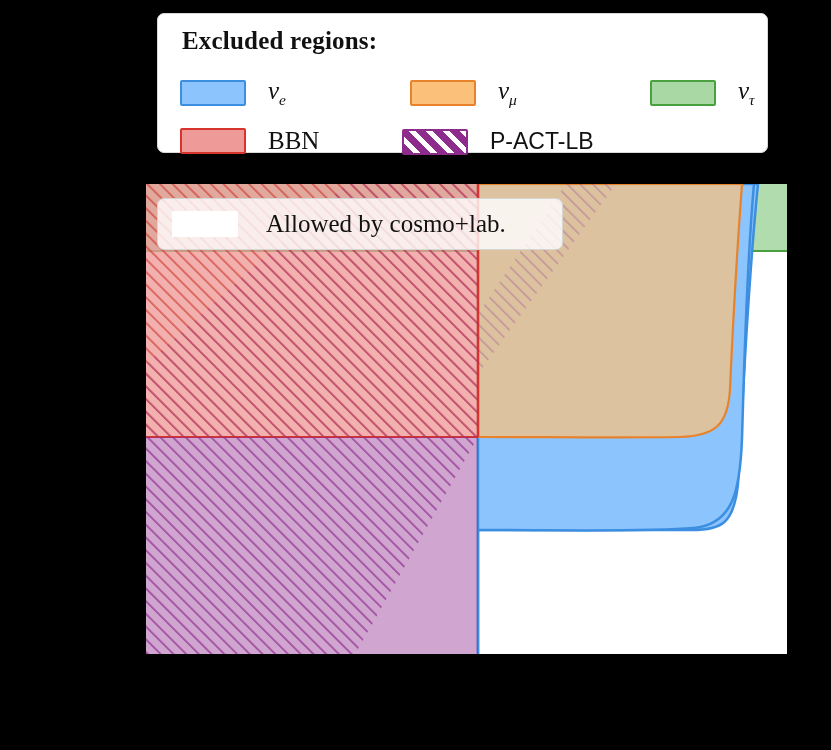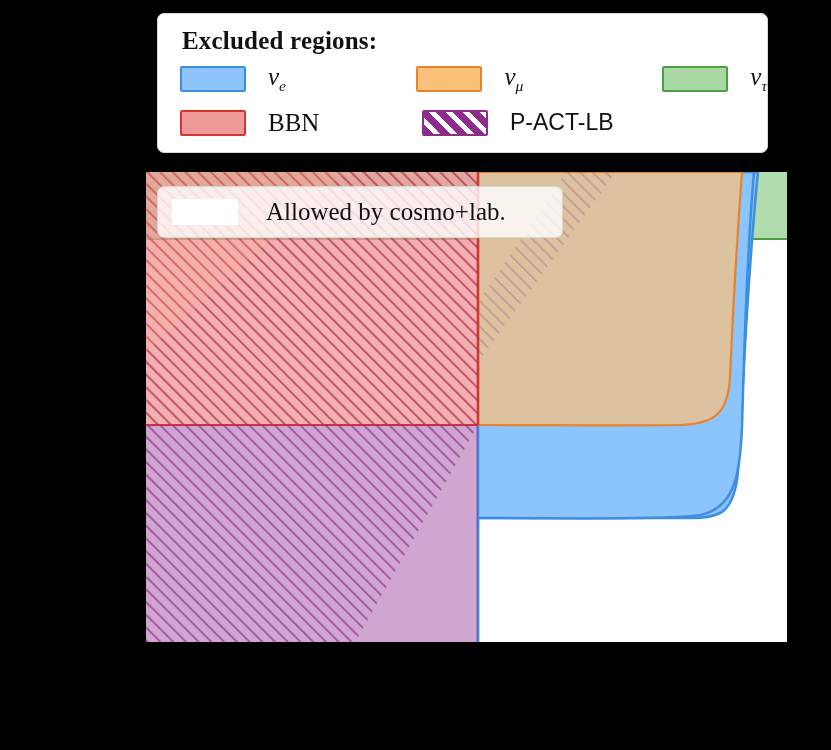--- a/index.html
+++ b/index.html
@@ -10,34 +10,34 @@
   #legend-card{
     position:absolute; left:157px; top:13px; width:611px; height:140px;
     background:#ffffff; border:1px solid #d8d8d8; border-radius:7px;
     box-sizing:border-box; padding:10px 0 0 22px;
   }
   #legend-title{
     font-family:"Liberation Serif",serif; font-weight:bold;
     font-size:25px; color:#111; letter-spacing:.2px; line-height:1;
     margin:4px 0 10px 2px;
   }
-  .legend-row{display:flex; align-items:flex-start; height:46px;gap:20px;}
+  .legend-row{display:flex; align-items:flex-end; height:46px;}
   .legend-entry{display:flex; align-items:center;}
   .swatch{
     width:66px; height:26px; box-sizing:border-box; flex:none;
     border-radius:2px;
   }
   .lbl{font-size:25px; color:#111; margin-left:22px; white-space:nowrap;}
   .lbl.sans{font-family:"Liberation Sans",sans-serif; font-size:23px;}
   .lbl i{font-style:italic;}
   sub{font-size:.62em; font-style:italic;}
 
   
   #plot{
-    position:absolute; left:146px; top:172px; width:641px; height:470px;
+    position:absolute; left:146px; top:184px; width:641px; height:470px;
     background:#fff; overflow:hidden;
   }
   #plot .layer{position:absolute; left:0; top:0; width:100%; height:100%;}
 
   
   #allowed-box{
     position:absolute; left:11px; top:14px; width:406px; height:52px;
     background:rgba(255,255,255,.80); border:1px solid #d5d5d5;
     border-radius:7px; box-sizing:border-box;
     display:flex; align-items:center; padding-left:14px;

